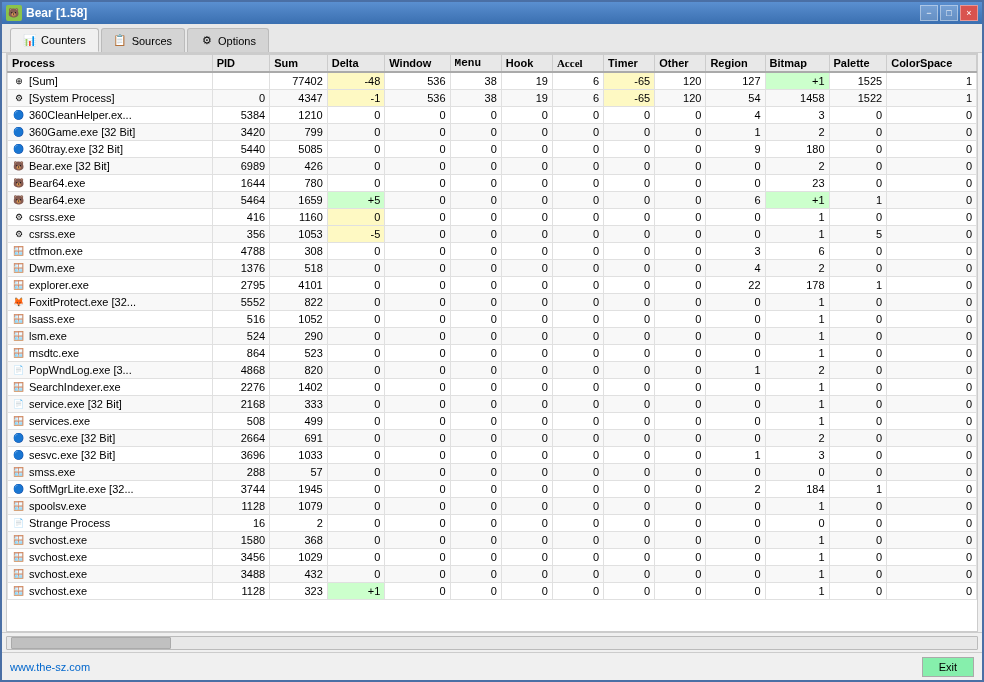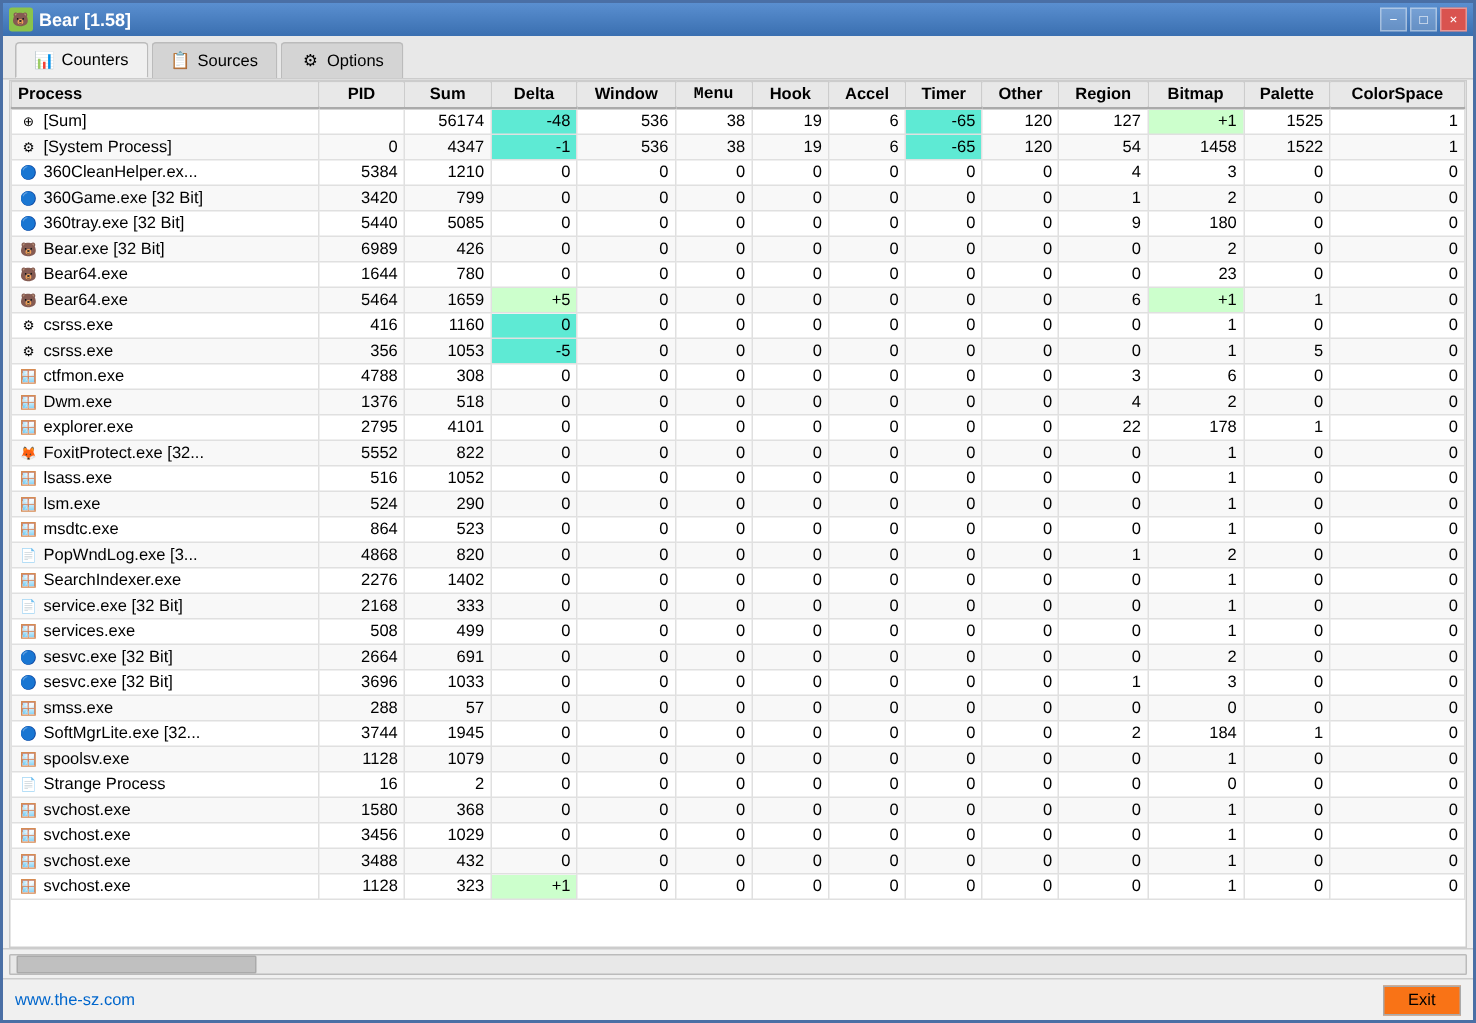--- a/index.html
+++ b/index.html
@@ -118,21 +118,21 @@
     table {
       width: 100%;
       border-collapse: collapse;
       font-size: 11px;
     }
     thead th {
       background: #e8e8e8;
       border: 1px solid #ccc;
       border-bottom: 2px solid #aaa;
       padding: 2px 4px;
-      text-align: center;
+      text-align: left;
       font-weight: bold;
       position: sticky;
       top: 0;
       white-space: nowrap;
       cursor: pointer;
     }
     thead th:first-child {
       text-align: left;
     }
     tbody tr {
@@ -158,35 +158,35 @@
     }
     .proc-icon {
       width: 14px;
       height: 14px;
       flex-shrink: 0;
       display: inline-flex;
       align-items: center;
       justify-content: center;
       font-size: 9px;
     }
-    .cell-red { background: #5eead4; }
+    .cell-red { background: #fef9c3; }
     .cell-green { background: #ccffcc; }
     .status-bar {
       height: 28px;
       background: #f0f0f0;
       border-top: 1px solid #ccc;
       display: flex;
       align-items: center;
       justify-content: space-between;
       padding: 0 8px;
       flex-shrink: 0;
     }
     .exit-btn {
       padding: 3px 16px;
-      background: #f97316;
+      background: #86efac;
       border: 1px solid #aaa;
       cursor: pointer;
       font-size: 11px;
     }
     .website-link {
       color: #0066cc;
       text-decoration: none;
       font-size: 11px;
     }
   </style>
@@ -226,39 +226,39 @@
       <table>
         <thead>
           <tr>
             <th style="width:160px; text-align:left;margin-left:11px;">Process</th>
             <th style="width:45px;">PID</th>
             <th style="width:45px;">Sum</th>
             <th style="width:45px;">Delta</th>
             <th style="width:45px;">Window</th>
             <th style="width:40px;font-family:Liberation Mono, monospace;">Menu</th>
             <th style="width:40px;margin-top:41px;">Hook</th>
-            <th style="width:40px;">Accel</th>
+            <th style="width:40px;font-family:Liberation Serif, serif;">Accel</th>
             <th style="width:40px;">Timer</th>
             <th style="width:40px;">Other</th>
             <th style="width:45px;">Region</th>
             <th style="width:50px;">Bitmap</th>
             <th style="width:45px;">Palette</th>
             <th style="width:60px;">ColorSpace</th>
           </tr>
         </thead>
         <tbody id="table-body">
         <tr>
     <td>
       <div class="process-cell">
         <span class="proc-icon">⊕</span>
         <span>[Sum]</span>
       </div>
     </td>
     <td></td>
-    <td>56174</td>
+    <td>77402</td>
     <td class="cell-red">-48</td>
     <td>536</td>
     <td>38</td>
     <td>19</td>
     <td>6</td>
     <td class="cell-red">-65</td>
     <td>120</td>
     <td>127</td>
     <td class="cell-green">+1</td>
     <td>1525</td>

